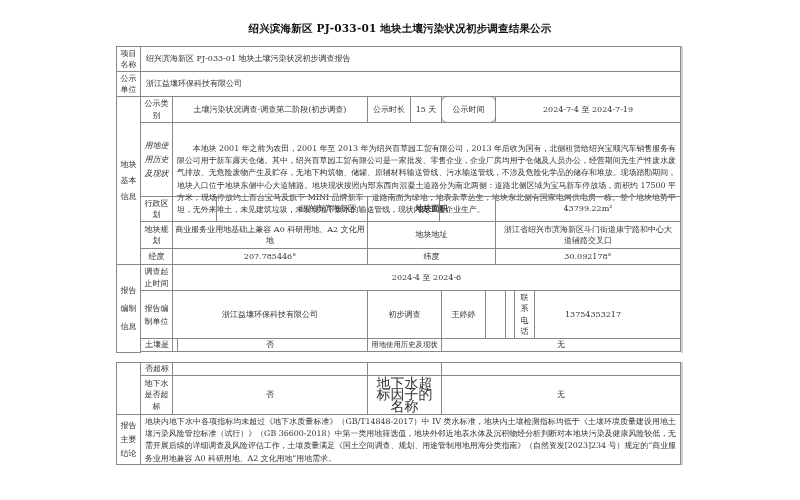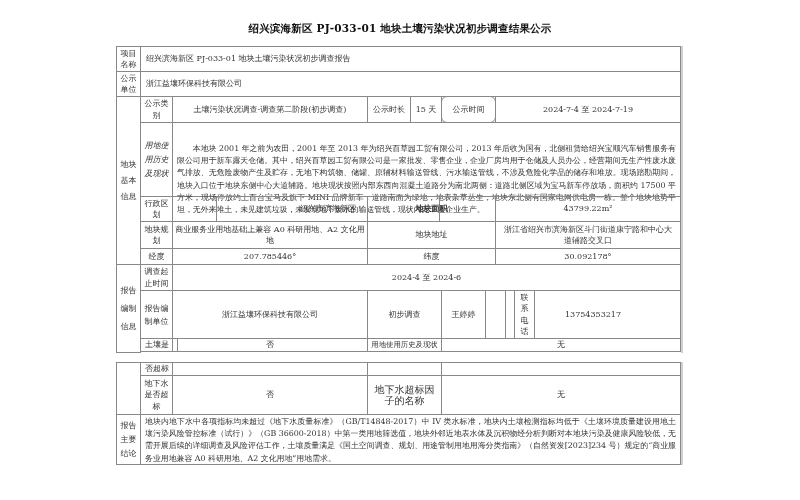--- a/index.html
+++ b/index.html
@@ -99,21 +99,21 @@
 <div class="c left" style="left:140px;top:362px;width:33px;height:14px;padding-left:4px;">否超标</div>
 <div class="c" style="left:172px;top:362px;width:196px;height:14px;"></div>
 <div class="c" style="left:367px;top:362px;width:75px;height:14px;"></div>
 <div class="c" style="left:441px;top:362px;width:240px;height:14px;"></div>
 
 <div class="c" style="left:140px;top:375px;width:33px;height:40px;">
     <span style="width:26px;display:block;line-height:11.5px;">地下水是否超标</span>
   </div>
 <div class="c" style="left:172px;top:375px;width:196px;height:40px;">否</div>
 <div class="c" style="left:367px;top:375px;width:75px;height:40px;">
-    <span style="display:block;padding:0 1px;font-size:10px;">地下水超标因子的名称</span>
+    <span style="display:block;padding:0 1px;font-size:14px;">地下水超标因子的名称</span>
   </div>
 <div class="c" style="left:441px;top:375px;width:240px;height:40px;">无</div>
 
 <div class="c" style="left:116px;top:414px;width:25px;height:51px;">
     <span style="width:18px;display:block;line-height:14px;">报告主要结论</span>
   </div>
 <div class="c just" style="left:140px;top:414px;width:541px;height:51px;padding:1px 4px;">地块内地下水中各项指标均未超过《地下水质量标准》（GB/T14848-2017）中 IV 类水标准，地块内土壤检测指标均低于《土壤环境质量建设用地土壤污染风险管控标准（试行）》（GB 36600-2018）中第一类用地筛选值，地块外邻近地表水体及沉积物经分析判断对本地块污染及健康风险较低，无需开展后续的详细调查及风险评估工作，土壤质量满足《国土空间调查、规划、用途管制用地用海分类指南》（自然资发[2023]234 号）规定的“商业服务业用地兼容 A0 科研用地、A2 文化用地”用地需求。</div>
 
 <div class="shadow-r" style="left:681px;top:362px;height:103px;"></div>
 

